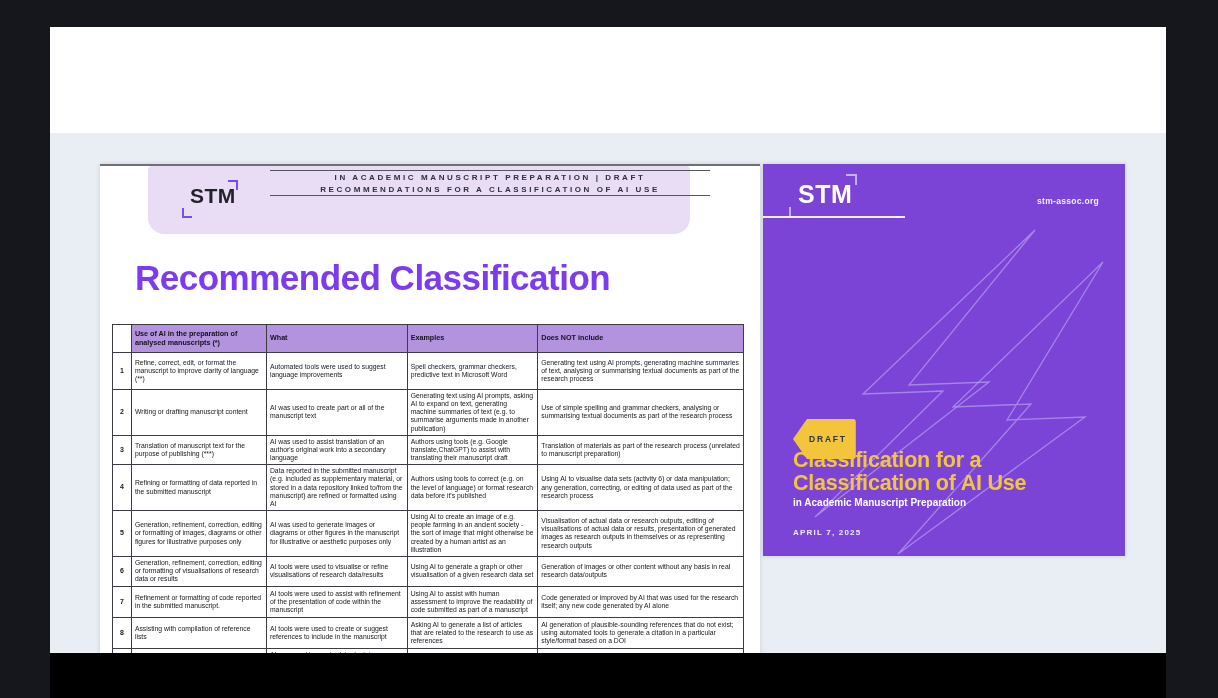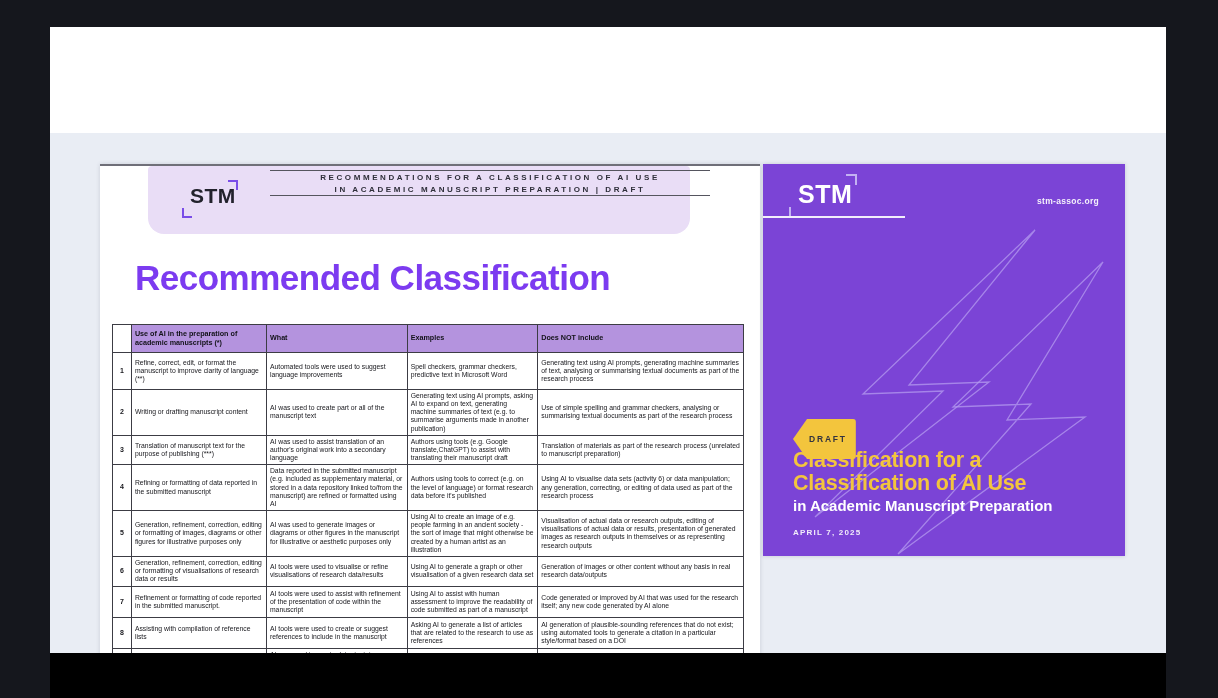--- a/index.html
+++ b/index.html
@@ -121,21 +121,21 @@
     clip-path:polygon(14px 0, 100% 0, 100% 100%, 14px 100%, 0 50%);
     border-radius:3px;
   }
   .badge span { font-size:8.5px; font-weight:800; letter-spacing:1.8px; color:#33333f; }
   .cover-title {
     position:absolute; left:30px; top:285px;
     font-size:21.5px; font-weight:800; color:#f3c53d; line-height:1.06; letter-spacing:-0.2px;
   }
   .cover-sub {
     position:absolute; left:30px; top:333px;
-    font-size:15px; font-weight:700; color:#ffffff;
+    font-size:10px; font-weight:700; color:#ffffff;
   }
   .cover-date {
     position:absolute; left:30px; top:364px;
     font-size:8px; font-weight:700; letter-spacing:1.2px; color:#f1edfa;
   }
 </style>
 </head>
 <body>
 
 <div class="slide">
@@ -144,40 +144,40 @@
 
     <div class="doc">
       <div class="banner">
         <div class="stm-logo">
           <span class="br bl"></span>
           <span class="br tr"></span>
           <span class="logo-txt">STM</span>
         </div>
         <div class="banner-text">
           <div class="hairline"></div>
+          <div class="banner-line">IN ACADEMIC MANUSCRIPT PREPARATION | DRAFT</div>
           <div class="banner-line">RECOMMENDATIONS FOR A CLASSIFICATION OF AI USE</div>
-          <div class="banner-line">IN ACADEMIC MANUSCRIPT PREPARATION | DRAFT</div>
           <div class="hairline"></div>
         </div>
       </div>
 
       <h2 class="doc-heading">Recommended Classification</h2>
 
       <table class="cls">
         <colgroup>
           <col class="c-num">
             <col class="c-use">
             <col class="c-what">
             <col class="c-ex">
             <col class="c-not">
         </colgroup>
         <thead>
           <tr>
             <th class="numcol"></th>
-            <th>Use of AI in the preparation of academic manuscripts (*)</th>
+            <th>Use of AI in the preparation of analysed manuscripts (*)</th>
             <th>What</th>
             <th>Examples</th>
             <th>Does NOT include</th>
           </tr>
         </thead>
         <tbody>
   <tr>
     <td class="numcol">1</td>
     <td>Refine, correct, edit, or format the manuscript to improve clarity of language (**)</td>
     <td>Automated tools were used to suggest language improvements</td>

